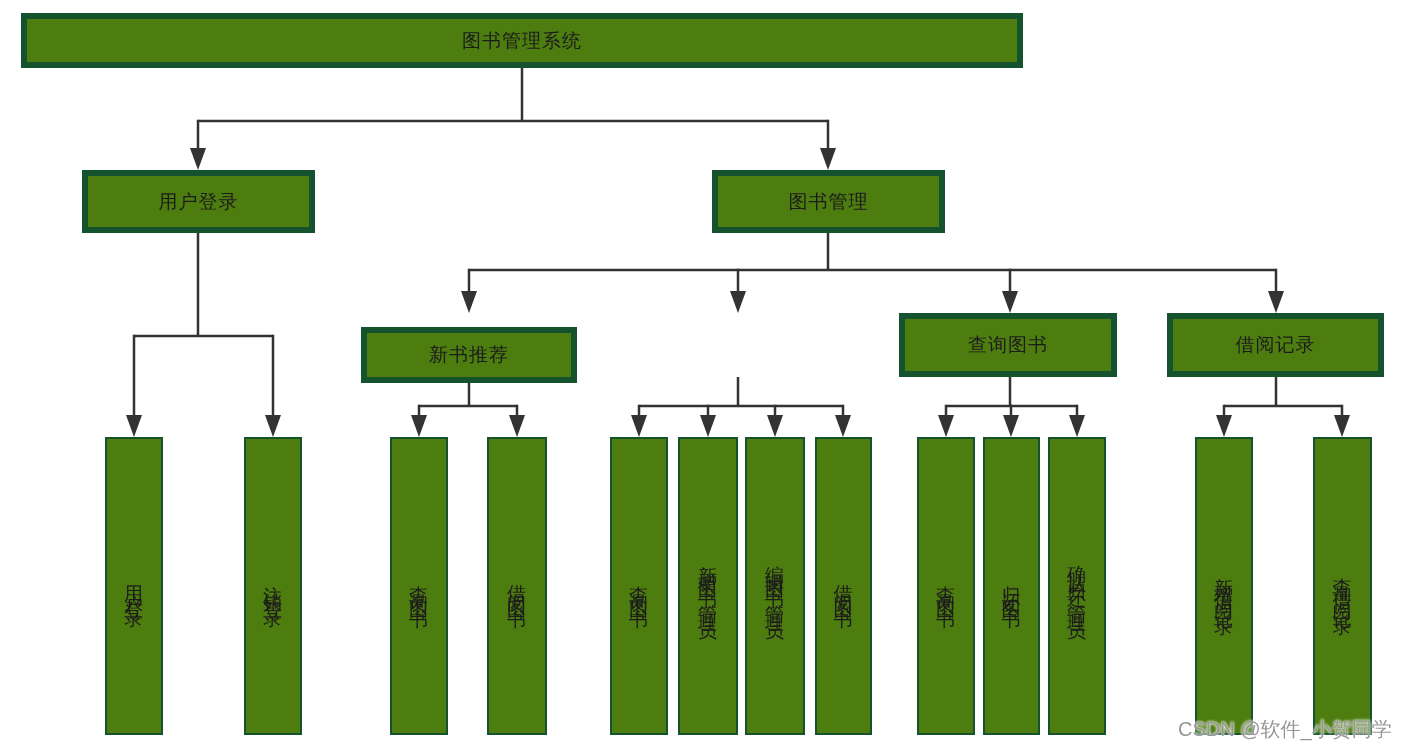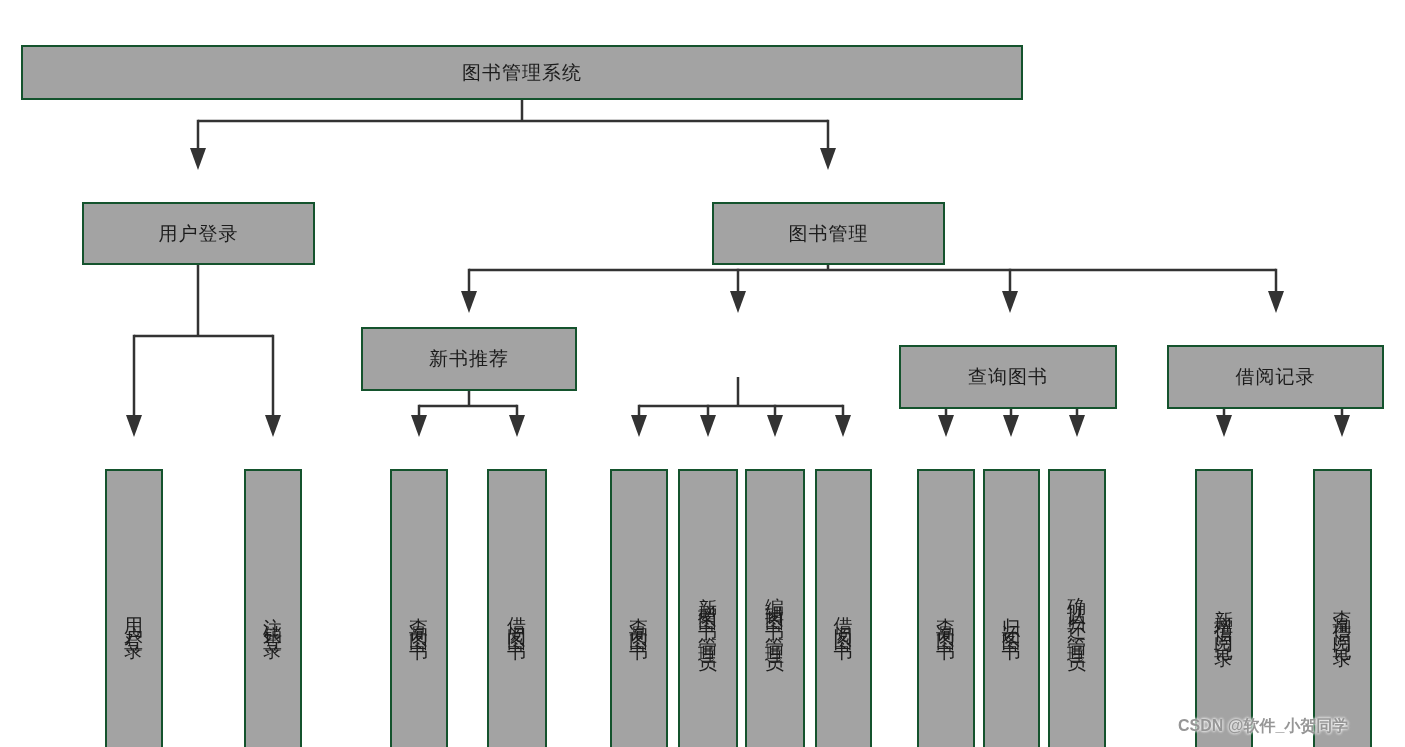--- a/index.html
+++ b/index.html
@@ -12,28 +12,27 @@
     overflow: hidden;
   }
   svg.connectors {
     position: absolute;
     left: 0; top: 0;
     width: 1405px; height: 747px;
     z-index: 1;
   }
   .node {
     position: absolute;
-    background: #a3a3a3;
-    border: 2px solid #14532d;
+    background: #4d7c0f;
+    border: 6px solid #14532d;
     box-sizing: border-box;
     display: flex;
     align-items: center;
     justify-content: center;
     z-index: 2;
-    margin-top: 32px;
   }
   .node.leaf { border-width: 2.5px; }
   .hlabel {
     font-size: 19px;
     color: #1c1c1c;
     letter-spacing: 1px;
     white-space: nowrap;
   }
   .vlabel {
     writing-mode: vertical-rl;
@@ -41,25 +40,24 @@
     font-size: 19px;
     color: #1c1c1c;
     letter-spacing: 8px;
     line-height: 1;
   }
   .watermark {
     position: absolute;
     left: 1178px;
     top: 716px;
     z-index: 3;
-    font-size: 16px;
+    font-size: 20px;
     color: #969696;
     text-shadow: 0 0 3px #ffffff, 0 0 3px #ffffff;
     white-space: nowrap;
-    font-weight: bold;
   }
 </style>
 </head>
 <body>
 
 <div class="canvas">
 
   <svg class="connectors" viewBox="0 0 1405 747" xmlns="http://www.w3.org/2000/svg">
     <g stroke="#333333" stroke-width="2.5" fill="none">
 
@@ -130,21 +128,21 @@
     <span class="hlabel">图书管理系统</span>
   </div>
 
   <div class="node" style="left:82px;top:170px;width:233px;height:63px">
     <span class="hlabel">用户登录</span>
   </div>
   <div class="node" style="left:712px;top:170px;width:233px;height:63px">
     <span class="hlabel">图书管理</span>
   </div>
 
-  <div class="node" style="left:361px;top:295px;width:216px;height:64px">
+  <div class="node" style="left:361px;top:327px;width:216px;height:56px">
     <span class="hlabel">新书推荐</span>
   </div>
   <div class="node" style="left:899px;top:313px;width:218px;height:64px">
     <span class="hlabel">查询图书</span>
   </div>
   <div class="node" style="left:1167px;top:313px;width:217px;height:64px">
     <span class="hlabel">借阅记录</span>
   </div>
 
   <div class="node leaf" style="left:105px;top:437px;width:58px;height:298px">

